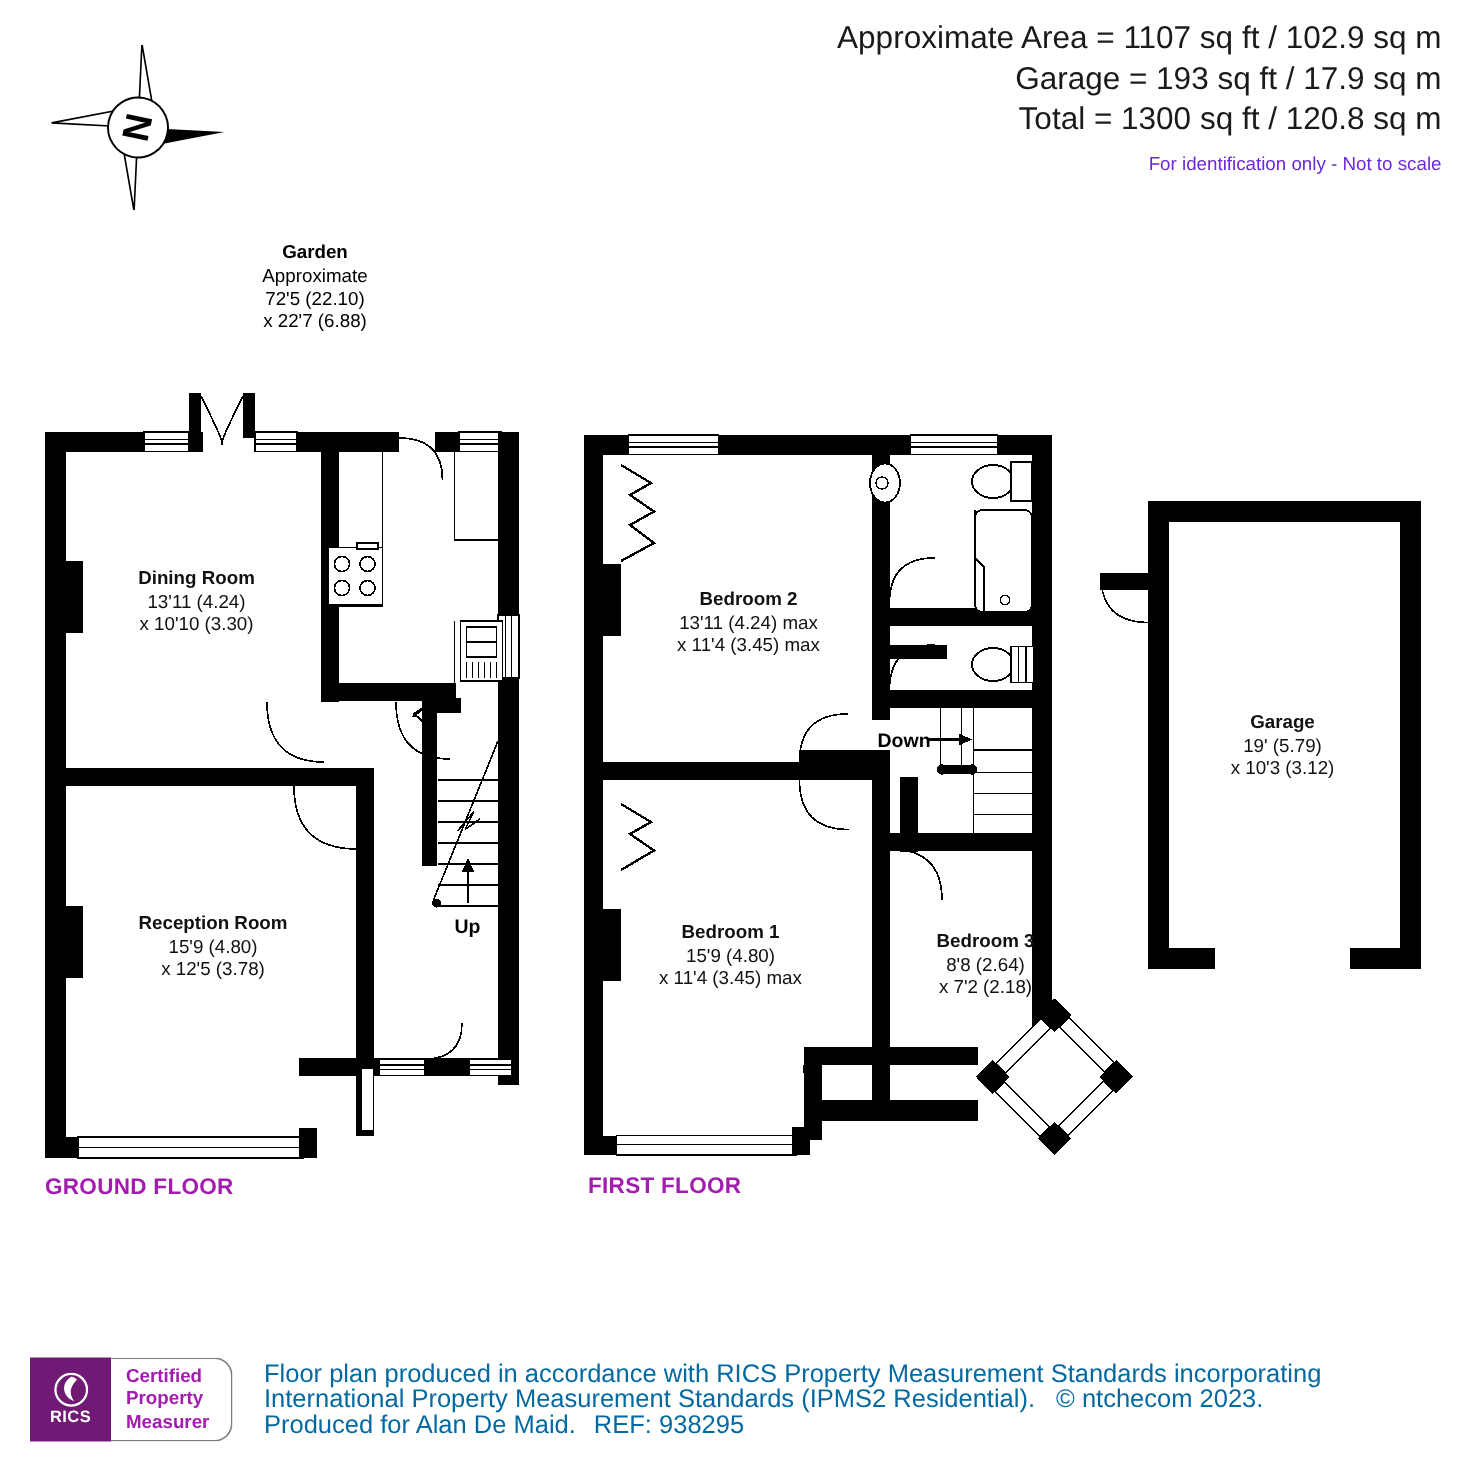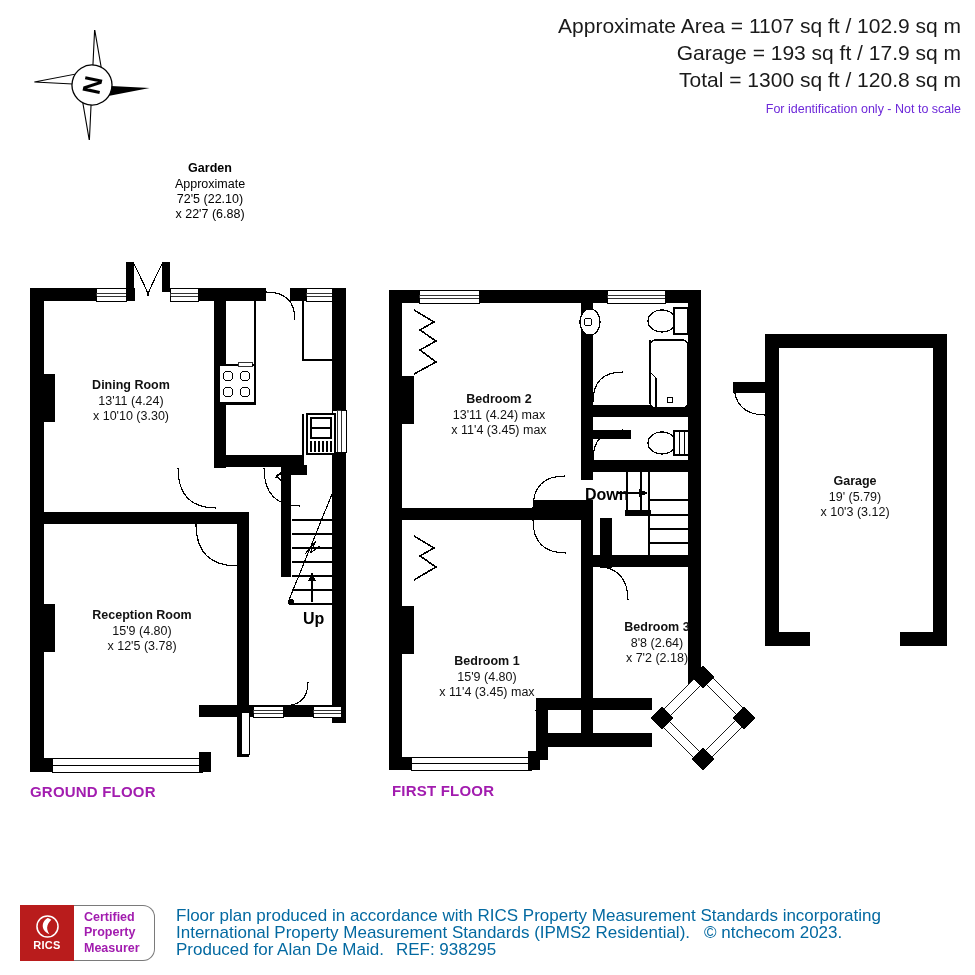--- a/index.html
+++ b/index.html
@@ -94,21 +94,21 @@
   .floor-title {
     position: absolute;
     font-weight: bold;
     font-size: 15px;
     letter-spacing: 0.2px;
     color: #a21caf;
   }
   .dir-label {
     position: absolute;
     font-weight: bold;
-    font-size: 16px;
+    font-size: 13px;
     color: #000;
   }
 
   
   .footer {
     position: absolute;
     left: 20px;
     top: 905px;
     width: 940px;
     height: 60px;
@@ -116,21 +116,21 @@
   .rics-badge {
     position: absolute;
     left: 0; top: 0;
     display: flex;
     align-items: stretch;
     height: 56px;
   }
   .rics-mark {
     width: 54px;
     height: 56px;
-    background: #b91c1c;
+    background: #701a75;
     display: flex;
     flex-direction: column;
     align-items: center;
     justify-content: center;
     color: #ffffff;
   }
   .rics-mark .emblem {
     width: 23px; height: 23px;
     margin-bottom: 1px;
   }
@@ -457,21 +457,21 @@
   <div class="dir-label" style="left:303px; top:610px;">Up</div>
 
   <div class="floor-title" style="left:30px; top:783px;">GROUND FLOOR</div>
 
   <div class="room-label" style="left:425px; top:392px; width:148px;">
     <div class="rname">Bedroom 2</div>
     <div>13'11 (4.24) max</div>
     <div>x 11'4 (3.45) max</div>
   </div>
 
-  <div class="room-label" style="left:413px; top:654px; width:148px;">
+  <div class="room-label" style="left:413px; top:614px; width:148px;">
     <div class="rname">Bedroom 1</div>
     <div>15'9 (4.80)</div>
     <div>x 11'4 (3.45) max</div>
   </div>
 
   <div class="room-label" style="left:582px; top:620px; width:118px;padding-left:16px;">
     <div class="rname">Bedroom 3</div>
     <div>8'8 (2.64)</div>
     <div>x 7'2 (2.18)</div>
   </div>

